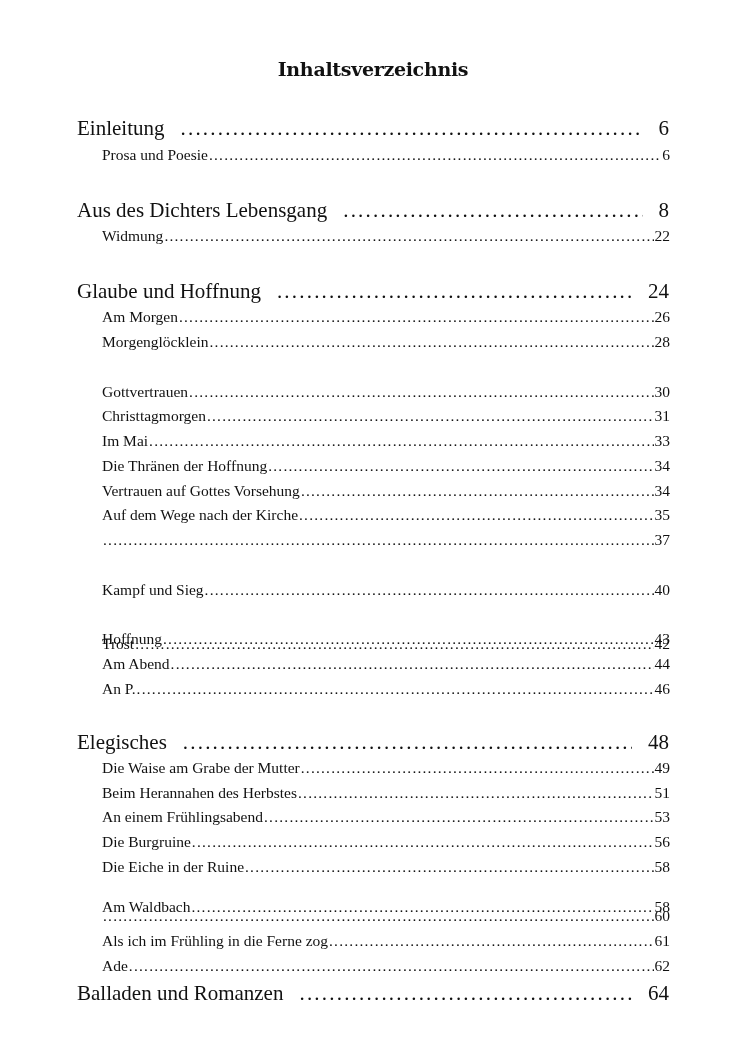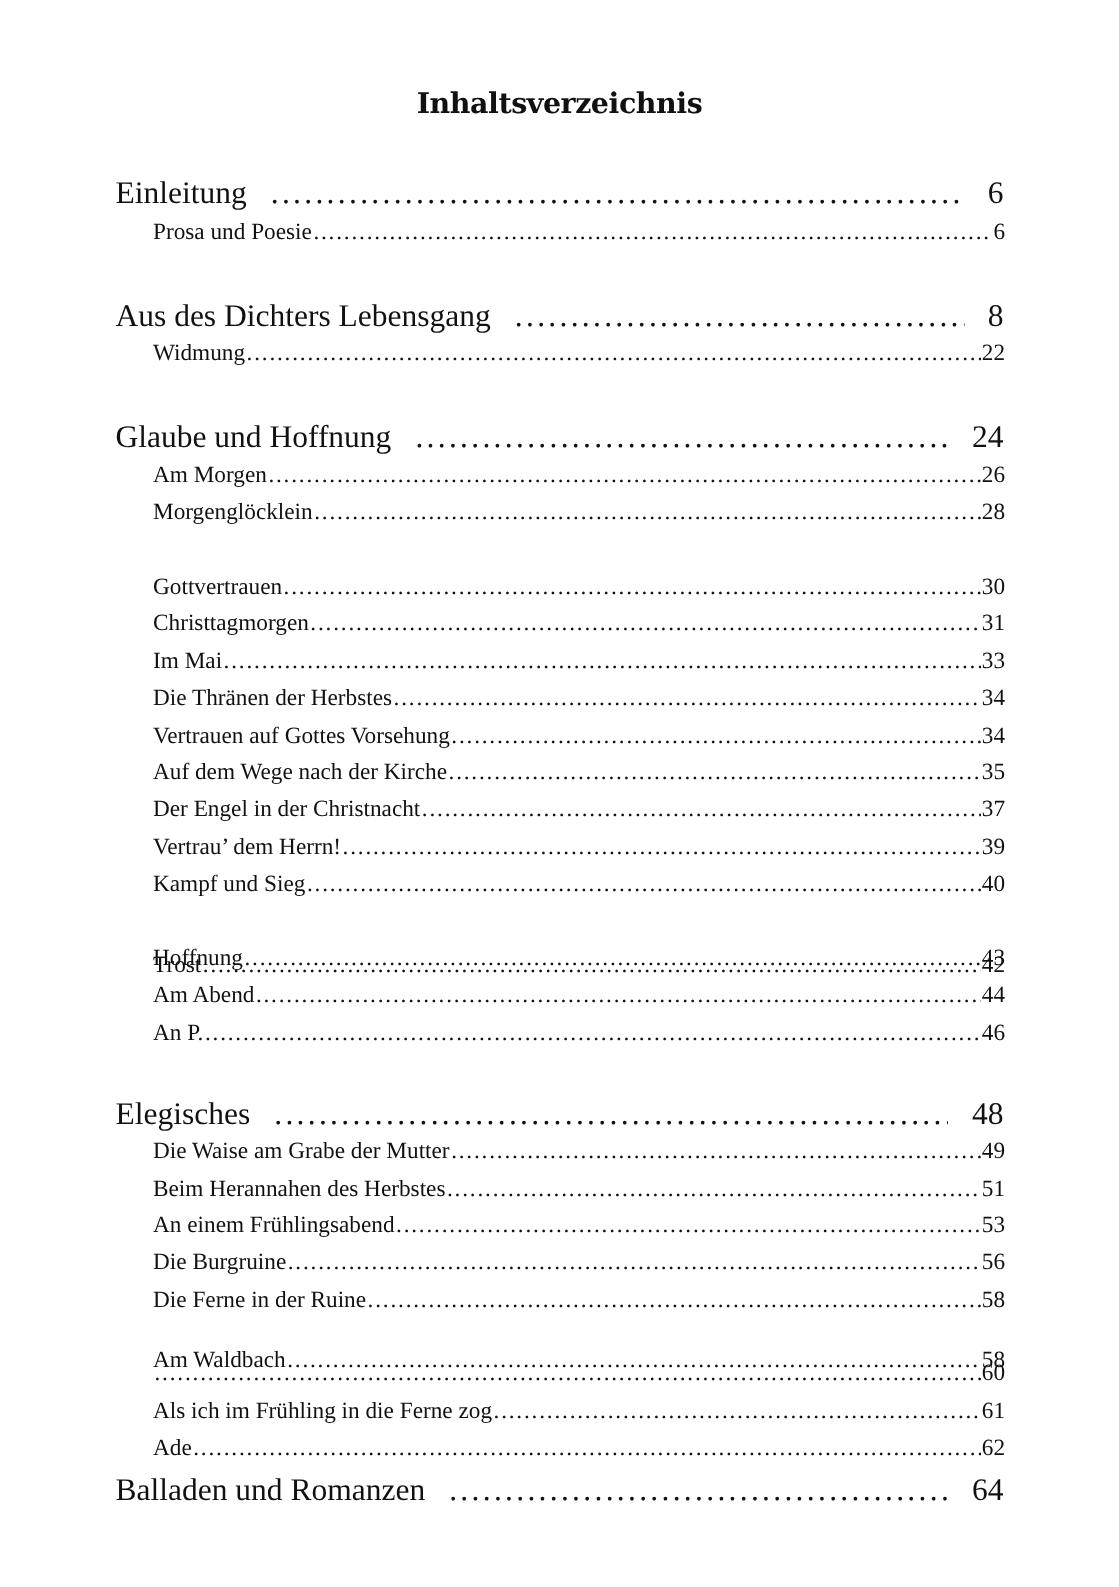--- a/index.html
+++ b/index.html
@@ -80,43 +80,37 @@
       <span class="label">Christtagmorgen</span>
       <span class="leader"></span>
       <span class="page-num">31</span>
     </div>
   <div class="entry section" style="top:430px">
       <span class="label">Im Mai</span>
       <span class="leader"></span>
       <span class="page-num">33</span>
     </div>
   <div class="entry section" style="top:455px">
-      <span class="label">Die Thränen der Herbstes</span>
+      <span class="label">Die Thränen der Hoffnung</span>
       <span class="leader"></span>
       <span class="page-num">34</span>
     </div>
   <div class="entry section" style="top:480px">
       <span class="label">Vertrauen auf Gottes Vorsehung</span>
       <span class="leader"></span>
       <span class="page-num">34</span>
     </div>
   <div class="entry section" style="top:504px">
       <span class="label">Auf dem Wege nach der Kirche</span>
       <span class="leader"></span>
       <span class="page-num">35</span>
     </div>
   <div class="entry section" style="top:529px">
-      <span class="label">Der Engel in der Christnacht</span>
       <span class="leader"></span>
       <span class="page-num">37</span>
-    </div>
-  <div class="entry section" style="top:554px">
-      <span class="label">Vertrau’ dem Herrn!</span>
-      <span class="leader"></span>
-      <span class="page-num">39</span>
     </div>
   <div class="entry section" style="top:579px">
       <span class="label">Kampf und Sieg</span>
       <span class="leader"></span>
       <span class="page-num">40</span>
     </div>
   <div class="entry section" style="top:633px">
       <span class="label">Trost</span>
       <span class="leader"></span>
       <span class="page-num">42</span>
@@ -156,21 +150,21 @@
       <span class="label">An einem Frühlingsabend</span>
       <span class="leader"></span>
       <span class="page-num">53</span>
     </div>
   <div class="entry section" style="top:831px">
       <span class="label">Die Burgruine</span>
       <span class="leader"></span>
       <span class="page-num">56</span>
     </div>
   <div class="entry section" style="top:856px">
-      <span class="label">Die Ferne in der Ruine</span>
+      <span class="label">Die Eiche in der Ruine</span>
       <span class="leader"></span>
       <span class="page-num">58</span>
     </div>
   <div class="entry section" style="top:896px">
       <span class="label">Am Waldbach</span>
       <span class="leader"></span>
       <span class="page-num">58</span>
     </div>
   <div class="entry section" style="top:905px">
       <span class="leader"></span>

